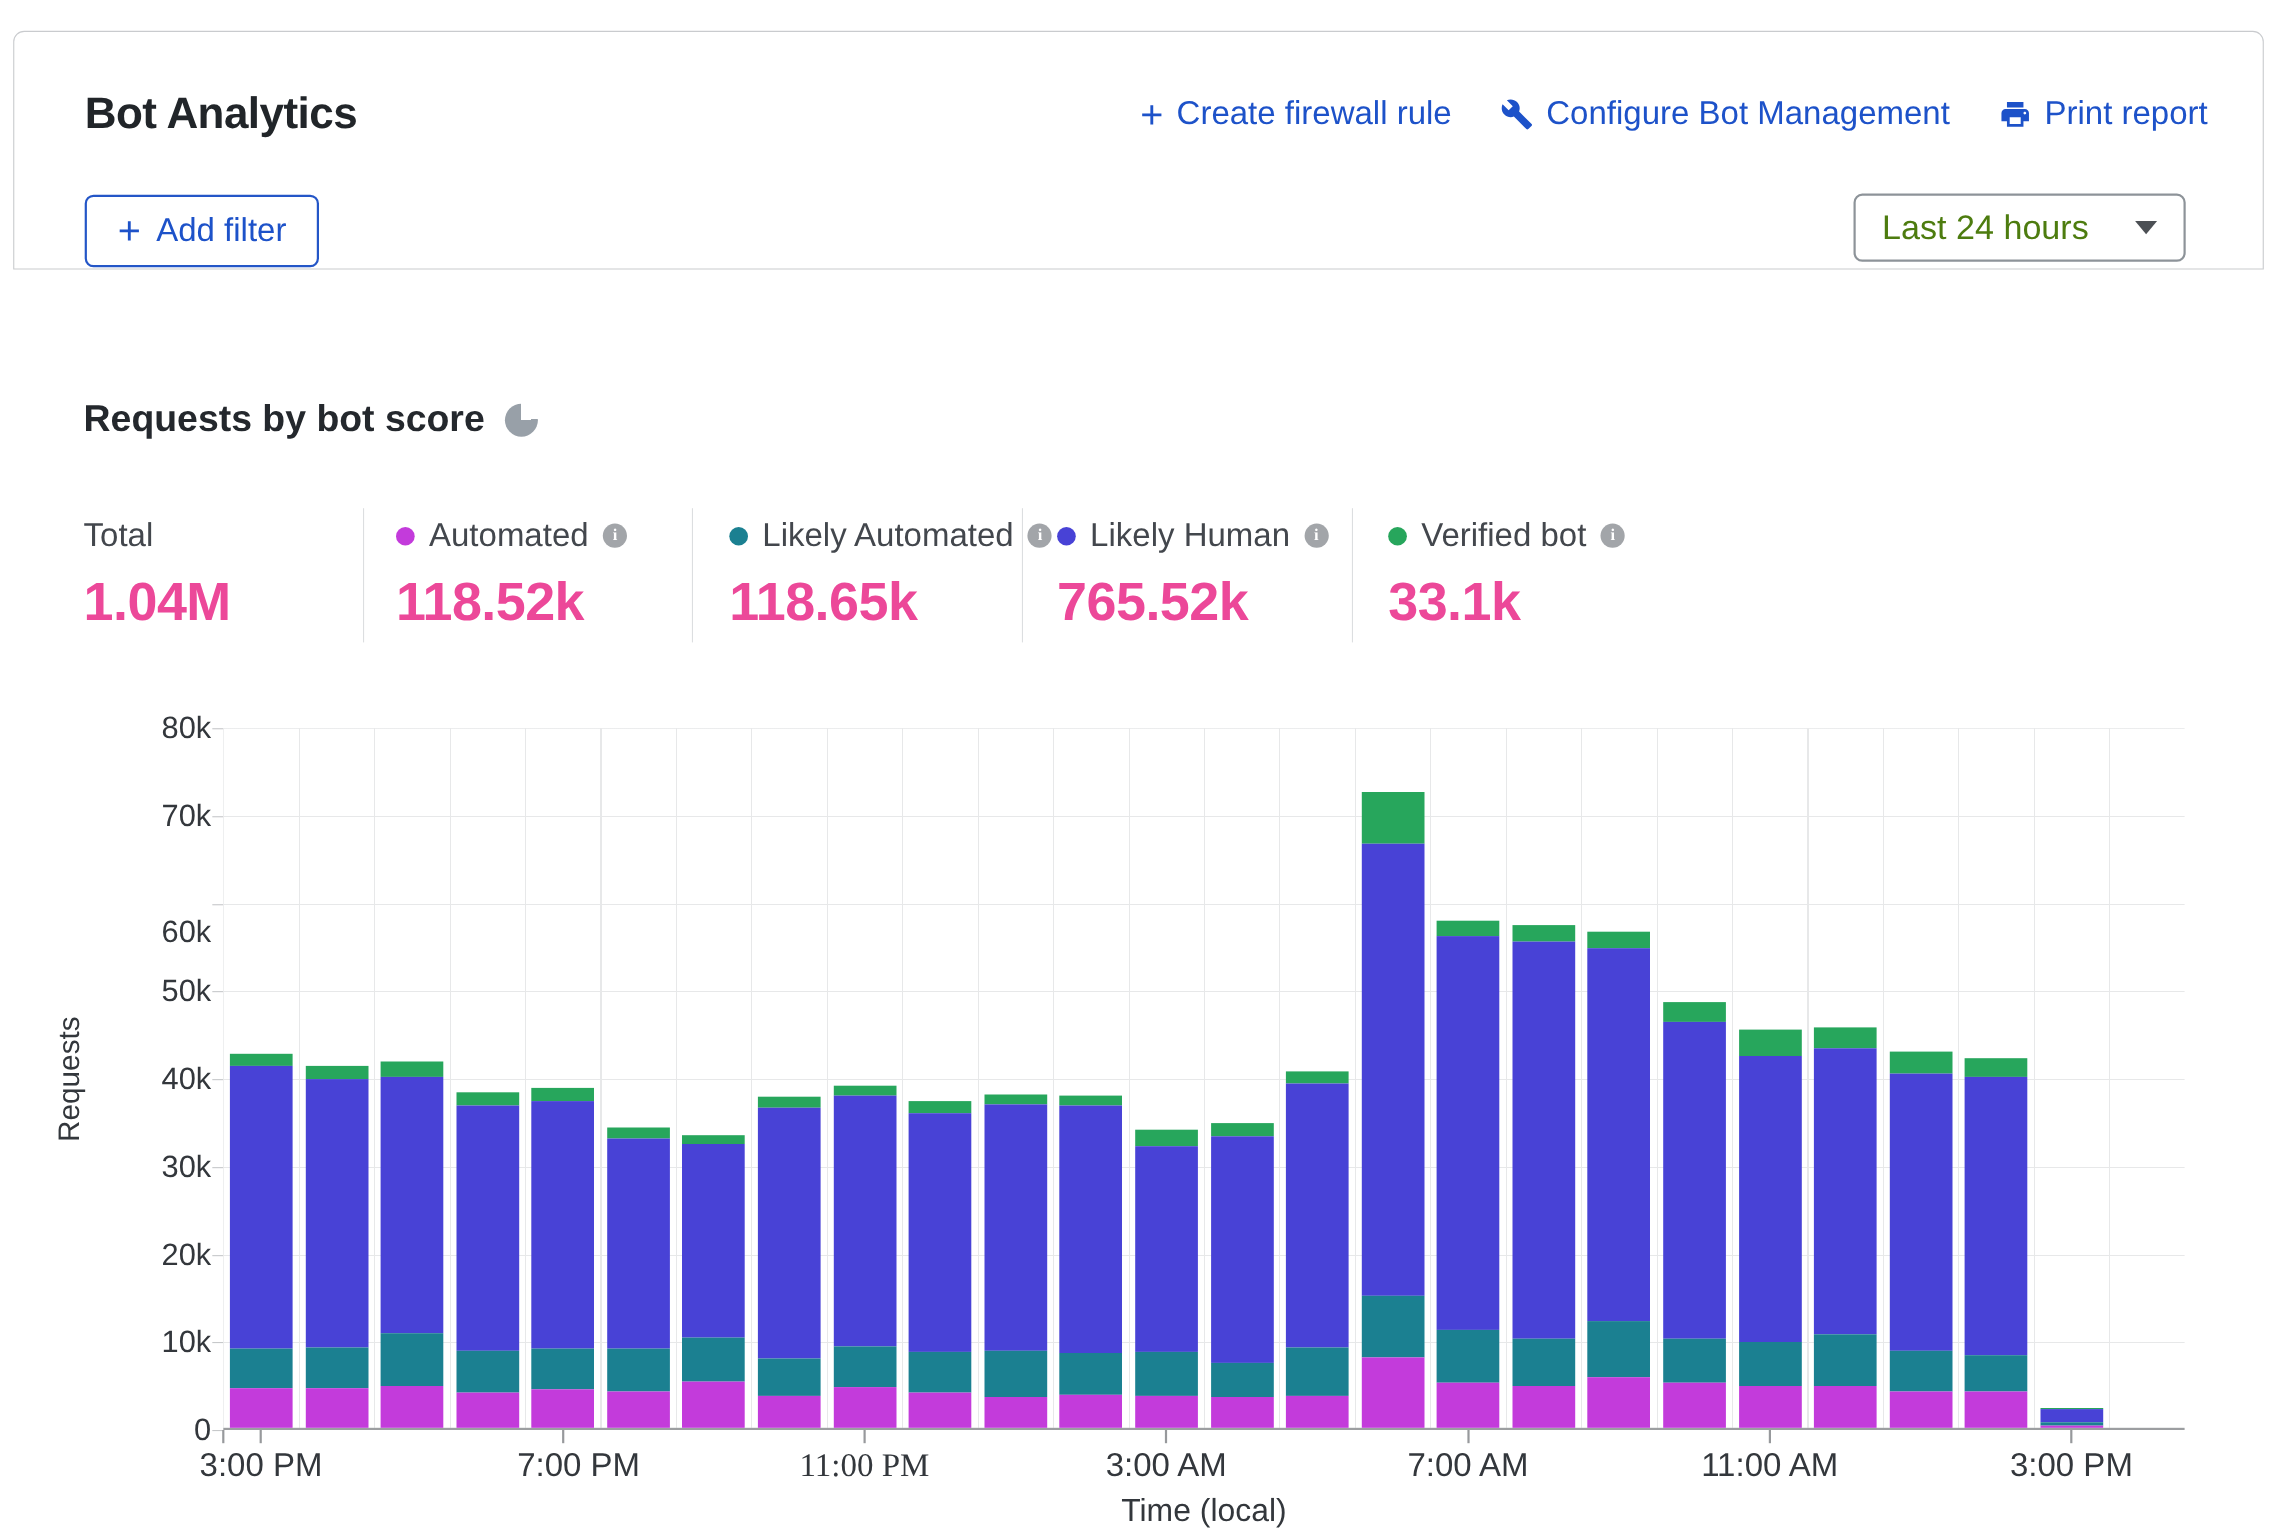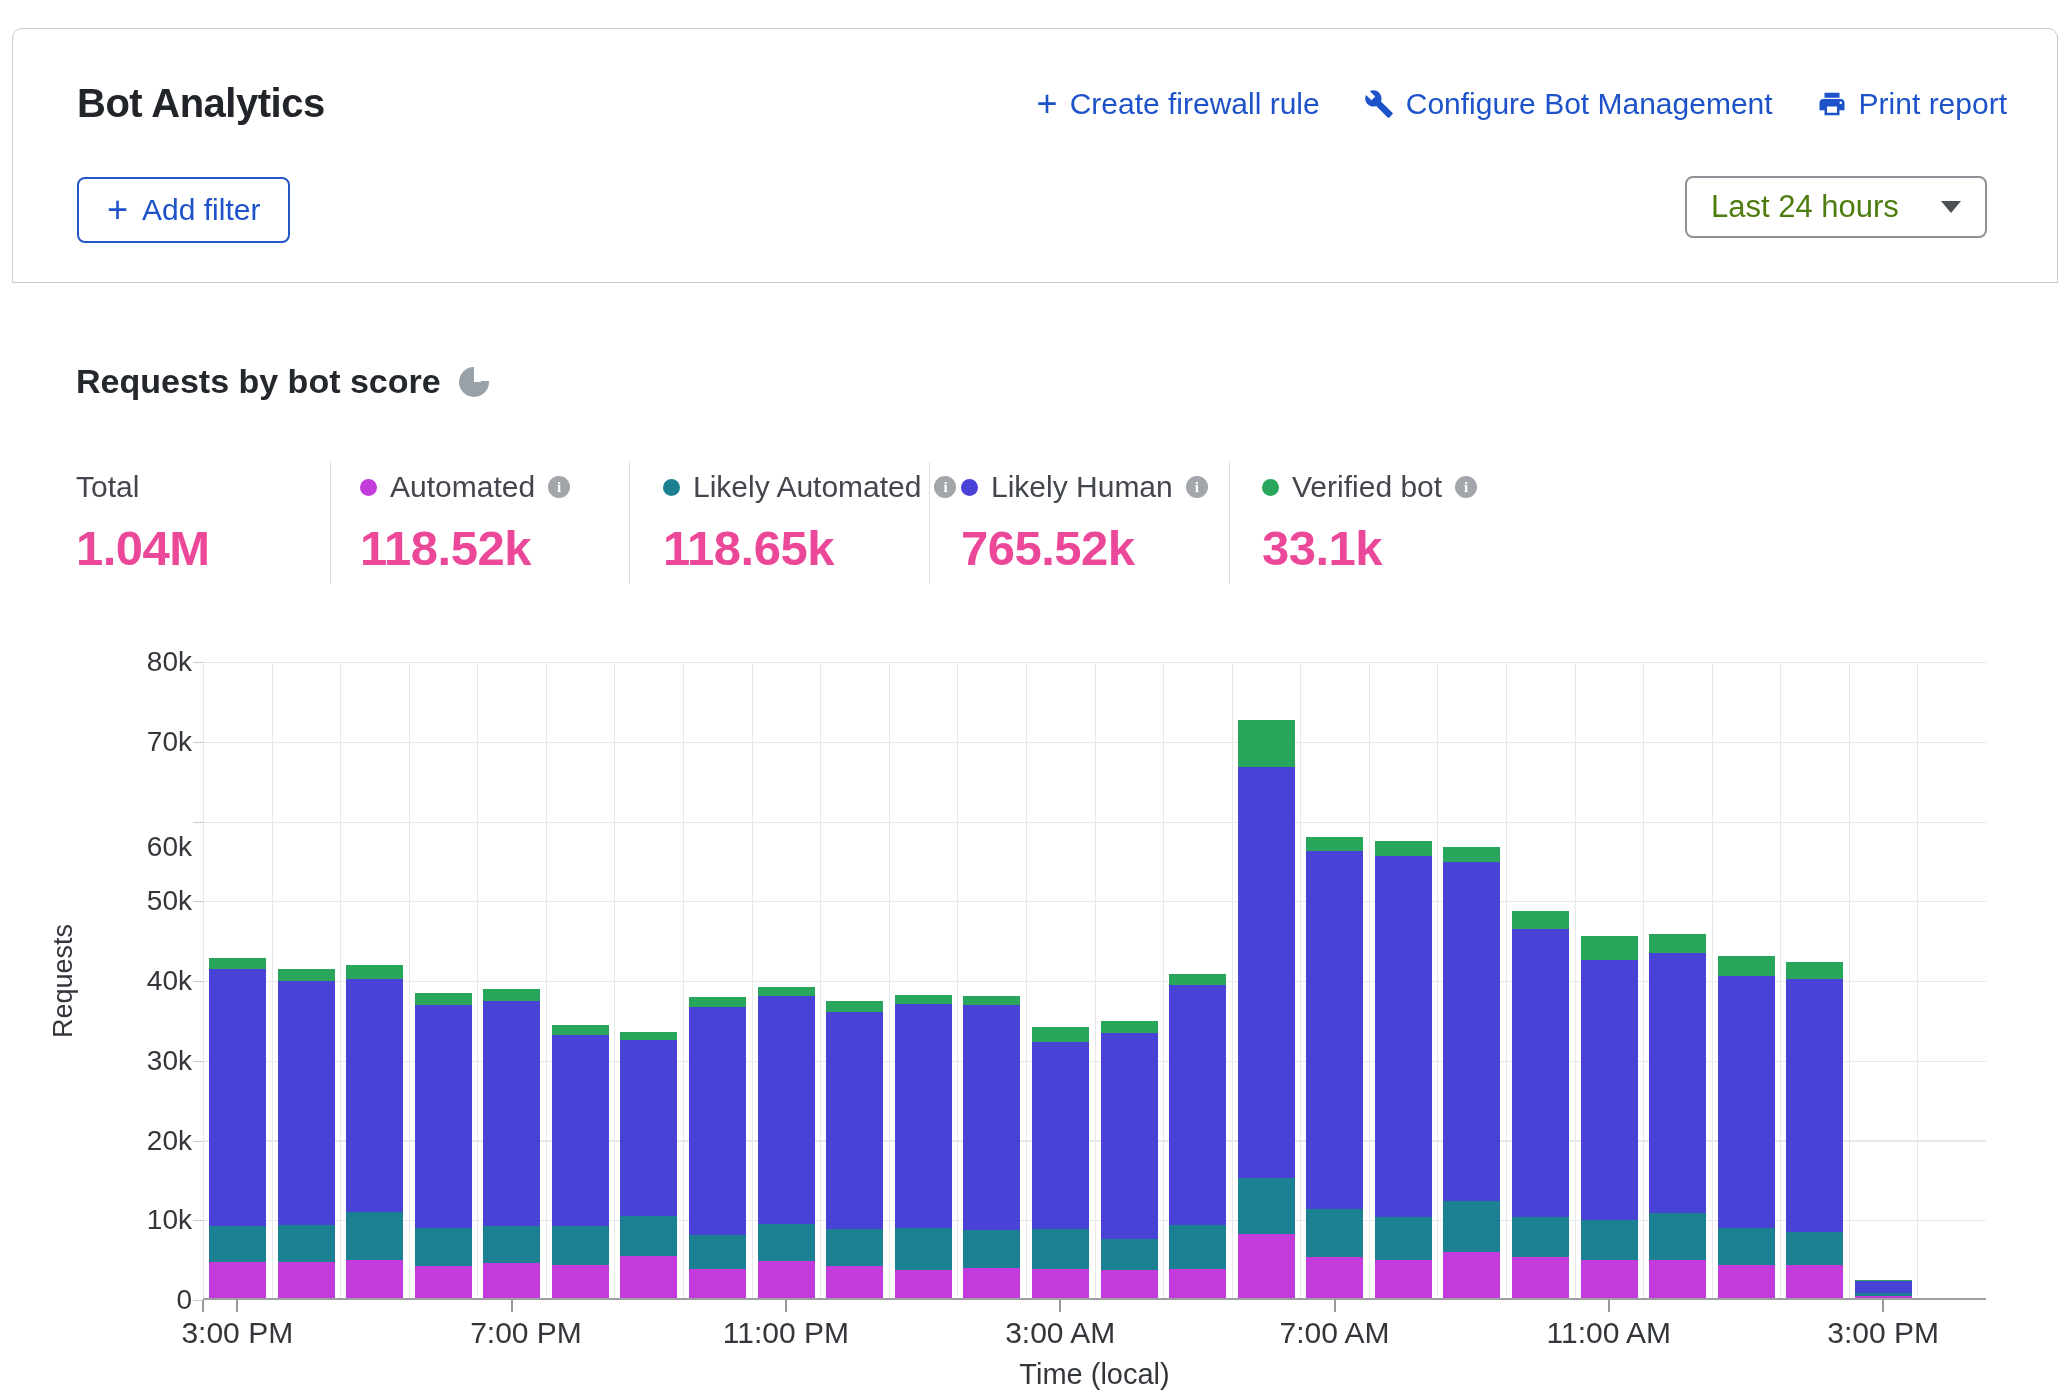--- a/index.html
+++ b/index.html
@@ -1,20 +1,20 @@
 <!DOCTYPE html>
 <html><head>
 <meta charset="utf-8">
 <style>
   * { box-sizing: border-box; margin: 0; padding: 0; }
   html,body { width:2070px; height:1394px; background:#fff; overflow:hidden;
     font-family:"Liberation Sans", sans-serif; color:#24282d; }
 
   
-  .header-card { position:absolute; left:12px; top:28px; width:2046px; height:255px;
+  .header-card { position:absolute; left:12px; top:28px; width:2046px; height:217px;
     border:1px solid #c9cbce; border-radius:10px 10px 0 0; background:#fff; }
   .page-title { position:absolute; left:64px; top:52px; font-size:40px; font-weight:700; color:#212529; letter-spacing:-0.5px; }
   .header-actions { position:absolute; right:50px; top:58px; display:flex; gap:44px; align-items:center; }
   .hdr-link { display:flex; align-items:center; gap:12px; color:#1d52c9; font-size:30px; cursor:pointer; text-decoration:none; }
   .plus-glyph { font-size:36px; font-weight:500; line-height:30px; }
   .hdr-link svg { display:block; }
   .add-filter-btn { position:absolute; left:64px; top:148px; height:66px; padding:0 28px;
     border:2px solid #2456c7; border-radius:8px; background:#fff; color:#1d52c9;
     font-size:30px; display:flex; align-items:center; gap:14px; cursor:pointer;
     font-family:"Liberation Sans", sans-serif; }
@@ -369,21 +369,21 @@
         <div class="bar-seg" style="height: 0.7975px; background: rgb(39, 166, 92);"></div>
       </div>
     </div>
   </div>
 <div id="x-axis">
     <div class="x-tick" style="left: 236.288px;"></div>
     <div class="x-label" style="left: 137.288px;">3:00 PM</div>
     <div class="x-tick" style="left: 510.596px;"></div>
     <div class="x-label" style="left: 426px;">7:00 PM</div>
     <div class="x-tick" style="left: 784.904px;"></div>
-    <div class="x-label" style="left: 685.904px;">11:00 PM</div>
+    <div class="x-label" style="left: 685.904px; font-family: Liberation Serif, serif;">11:00 PM</div>
     <div class="x-tick" style="left: 1059.21px;"></div>
     <div class="x-label" style="left: 960.212px;">3:00 AM</div>
     <div class="x-tick" style="left: 1333.52px;"></div>
     <div class="x-label" style="left: 1234.52px; text-align: center;">7:00 AM</div>
     <div class="x-tick" style="left: 1607.83px;"></div>
     <div class="x-label" style="left: 1508.83px;">11:00 AM</div>
     <div class="x-tick" style="left: 1882.13px;"></div>
     <div class="x-label" style="left: 1783.13px;">3:00 PM</div>
     <div class="x-tick" style="left: 202px;"></div>
   </div>

